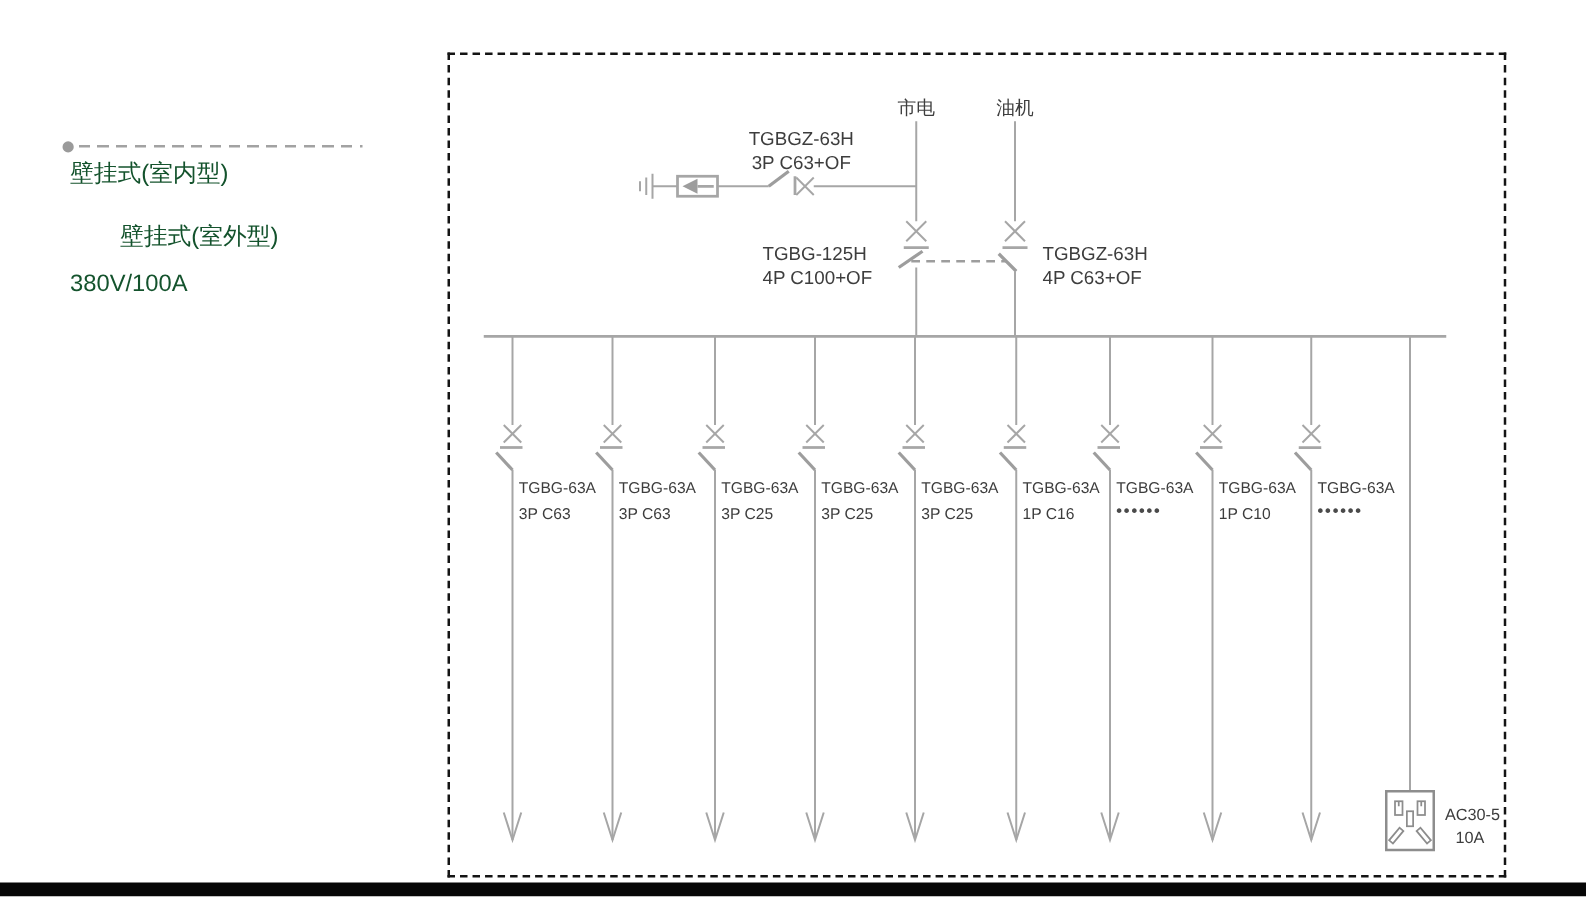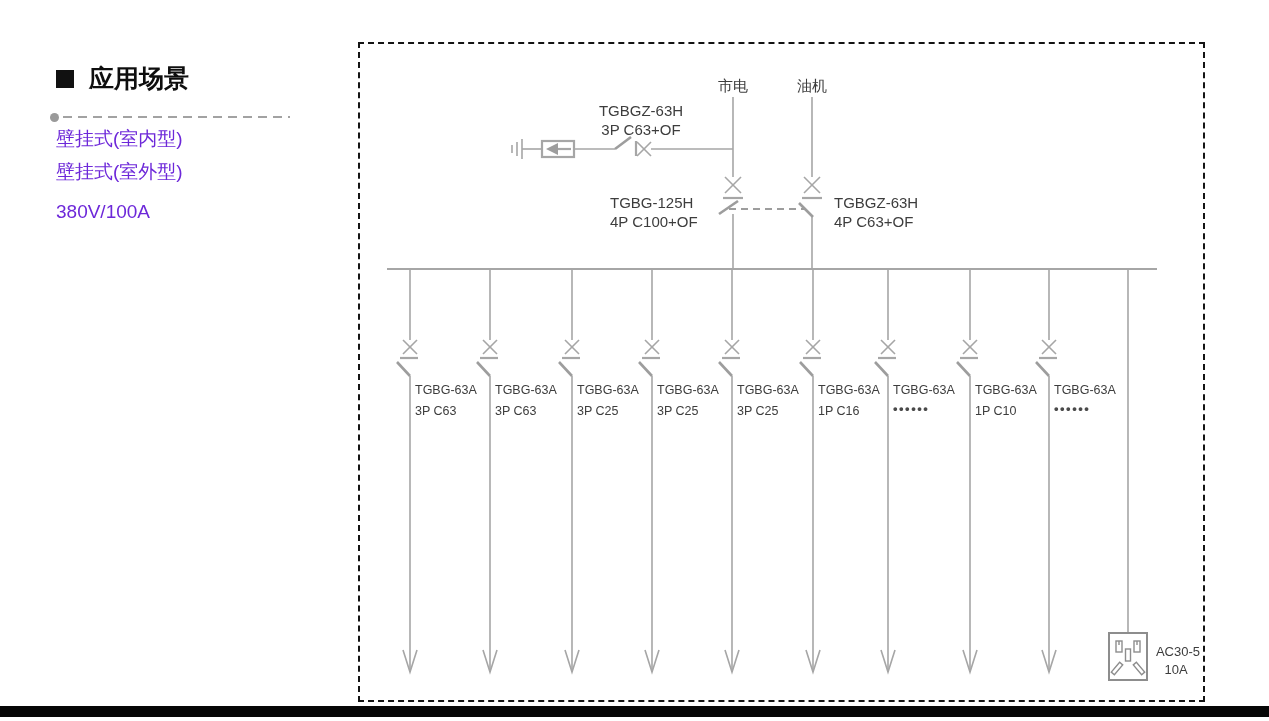--- a/index.html
+++ b/index.html
@@ -22,22 +22,22 @@
   .heading .sq { width: 18px; height: 18px; background: #111; flex: 0 0 auto; }
   .divider {
     position: absolute; left: 50px; top: 112px; width: 240px; height: 10px;
     display: flex; align-items: center; gap: 4px;
   }
   .divider .dot { width: 9px; height: 9px; border-radius: 50%; background: #9a9a9a; flex: 0 0 auto; }
   .divider .dash {
     flex: 1; height: 2px;
     background: repeating-linear-gradient(90deg, #a2a2a2 0 9px, transparent 9px 15px);
   }
-  .feature { position: absolute; left: 56px; font-size: 19px; color: #6d28d9; }
-  .f0 { top: 126px; } .f1 { top: 159px; } .f2 { top: 201px; }
+  .feature { position: absolute; left: 56px; font-size: 19px; color: #14532d; }
+  .f0 { top: 126px; } .f1 { top: 176px; margin-left: 40px; } .f2 { top: 217px; }
   
   .diagram-box {
     position: absolute; left: 358px; top: 42px; width: 847px; height: 660px;
     border: 2px dashed #141414;
   }
   .diagram-box svg { display: block; }
   
   .w  { stroke: #a6a6a6; stroke-width: 1.6; fill: none; }
   .w2 { stroke: #a6a6a6; stroke-width: 2.2; fill: none; }
   .blade { stroke: #9d9d9d; stroke-width: 2.6; fill: none; }
@@ -52,24 +52,20 @@
   .mid { text-anchor: middle; }
   
   .bottom-bar { position: absolute; left: 0; top: 706px; width: 1269px; height: 11px; background: #060606; }
 </style>
 </head>
 <body>
 
 <div class="page">
 
   <div class="sidebar">
-    <div class="heading">
-      <span class="sq"></span>
-      <span>应用场景</span>
-    </div>
     <div class="divider">
       <span class="dot"></span>
       <span class="dash"></span>
     </div>
     <div class="feature f0">壁挂式(室内型)</div>
     <div class="feature f1">壁挂式(室外型)</div>
     <div class="feature f2">380V/100A</div>
   </div>
 
   <div class="diagram-box">

